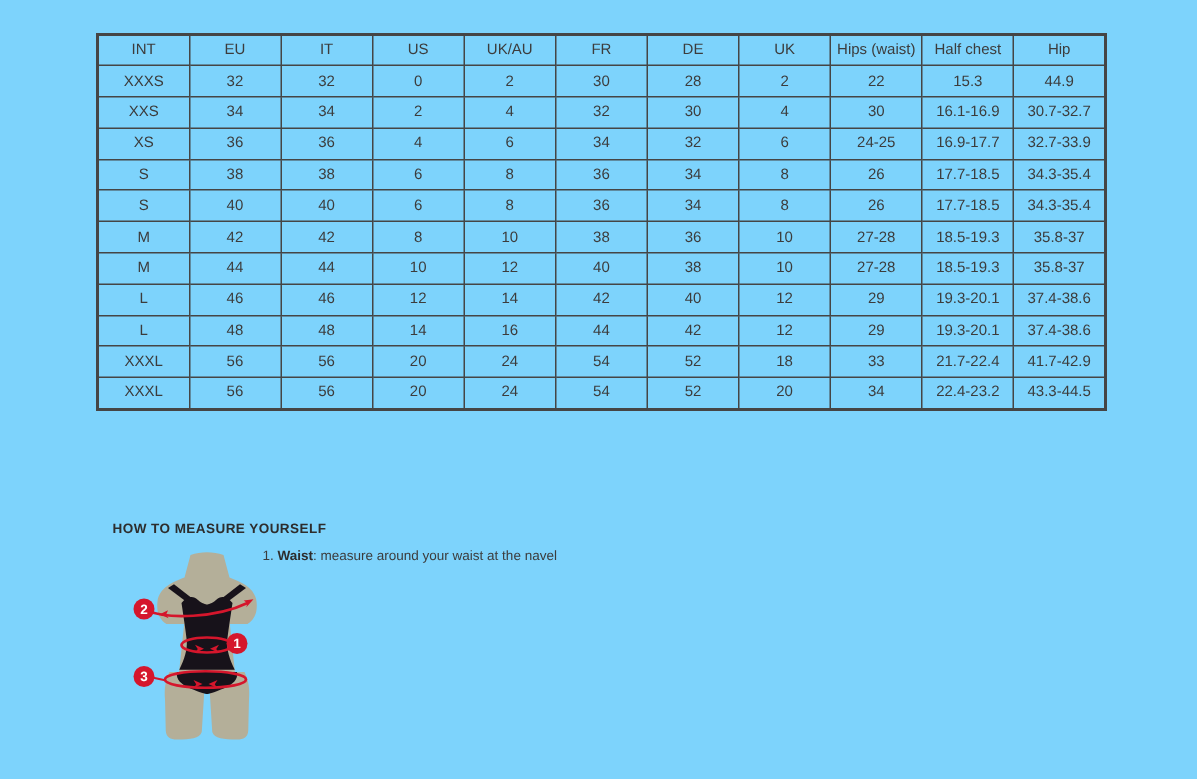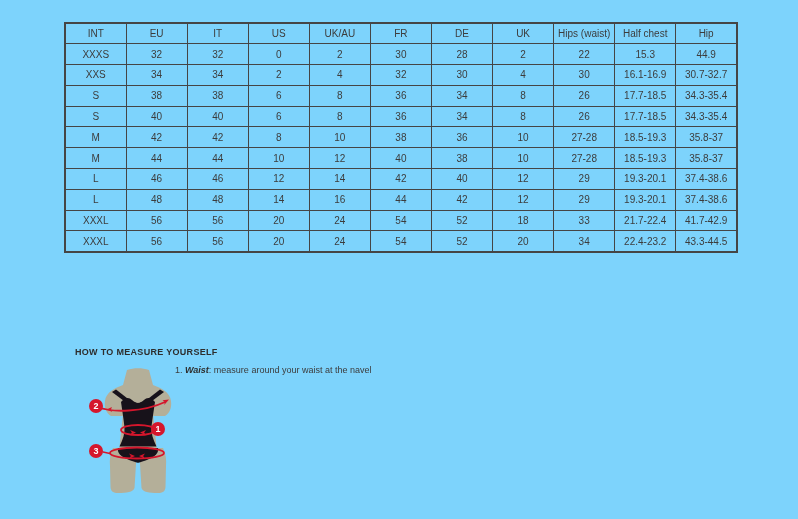--- a/index.html
+++ b/index.html
@@ -53,21 +53,21 @@
     top: 365px;
     list-style: none;
     font-size: 9px;
     color: #3c3c3c;
   }
   .measure-list li {
     line-height: 10px;
     margin-bottom: 6.5px;
     white-space: nowrap;
   }
-  .measure-list .lbl { font-weight: 700; color: #2d2d2d; font-style: italic; }
+  .measure-list .lbl { font-weight: 700; color: #2d2d2d; }
 
   .measure-figure {
     position: absolute;
     left: 82px;
     top: 366px;
     width: 110px;
     height: 130px;
   }
 </style>
 </head>
@@ -110,20 +110,33 @@
           <td>34</td>
           <td>34</td>
           <td>2</td>
           <td>4</td>
           <td>32</td>
           <td>30</td>
           <td>4</td>
           <td>30</td>
           <td>16.1-16.9</td>
           <td>30.7-32.7</td>
+        </tr>
+        <tr>
+          <td>XS</td>
+          <td>36</td>
+          <td>36</td>
+          <td>4</td>
+          <td>6</td>
+          <td>34</td>
+          <td>32</td>
+          <td>6</td>
+          <td>24-25</td>
+          <td>16.9-17.7</td>
+          <td>32.7-33.9</td>
         </tr>
         <tr>
           <td>S</td>
           <td>38</td>
           <td>38</td>
           <td>6</td>
           <td>8</td>
           <td>36</td>
           <td>34</td>
           <td>8</td>

